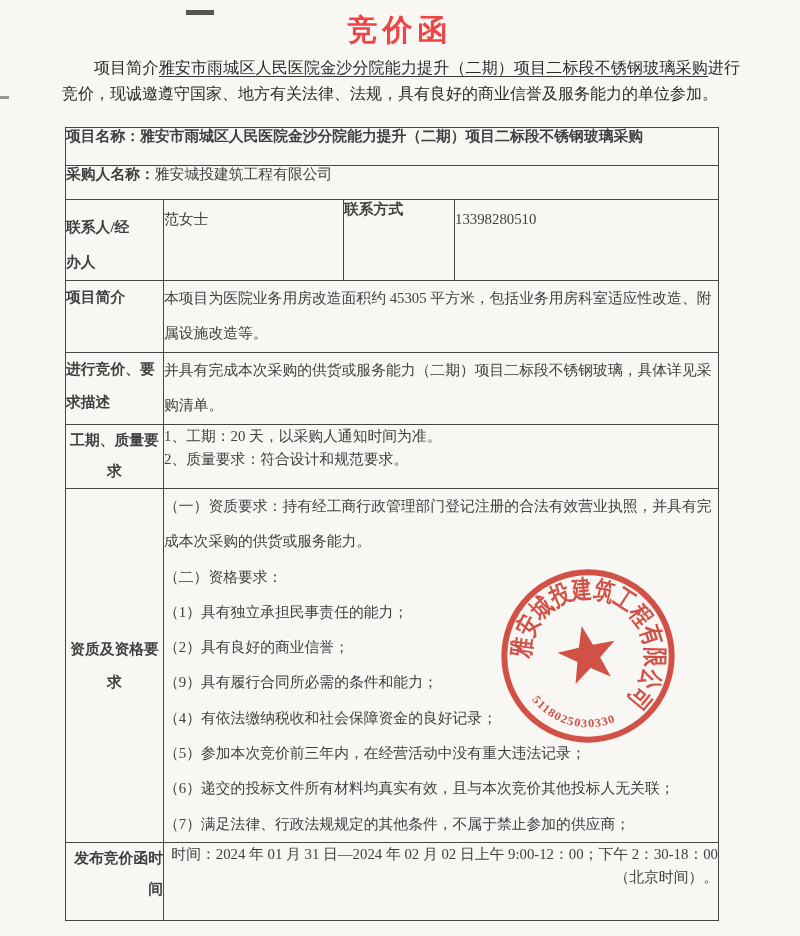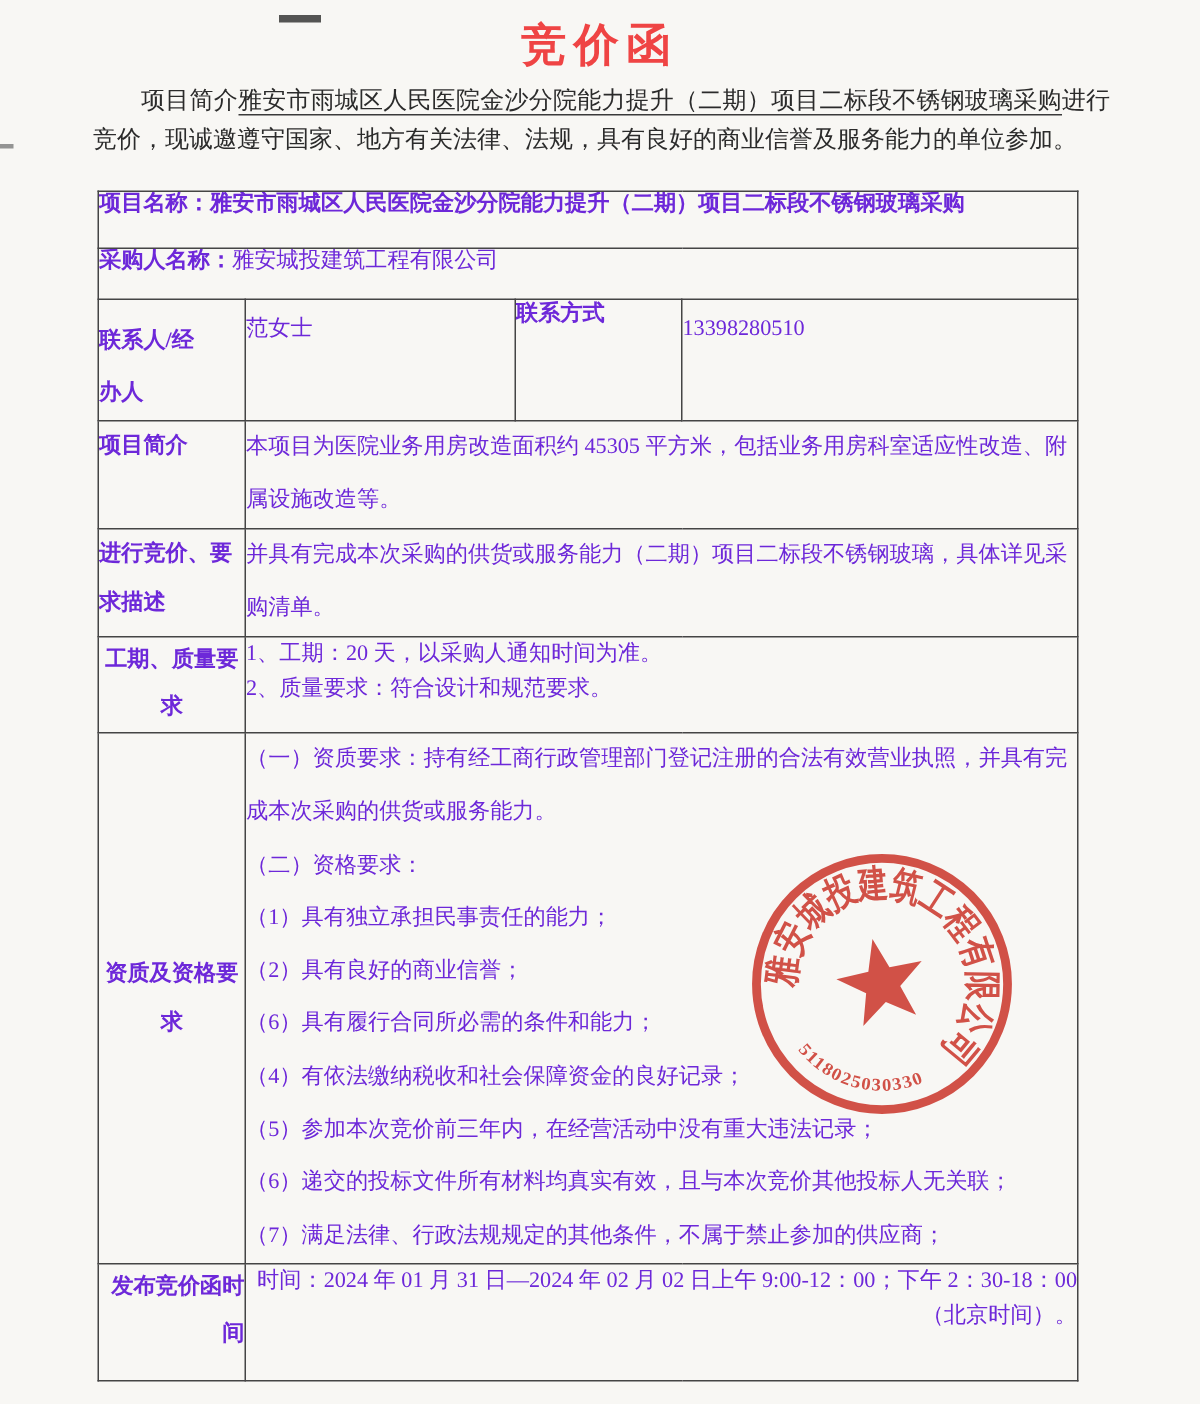--- a/index.html
+++ b/index.html
@@ -34,21 +34,21 @@
     color:#2b2b2b;
   }
   .underlined{border-bottom:1.5px solid #3a3a3a;}
 
   table.bid{
     border-collapse:collapse;
     table-layout:fixed;
     margin:21px 0 0 65px;
     width:653px;
     font-size:14.8px;
-    color:#6d28d9;
+    color:#404040;
   }
   table.bid td{
     border:1.6px solid #454545;
     vertical-align:top;
     padding:0;
     overflow:hidden;
   }
   td.full{vertical-align:middle;padding:2px 8px 2px 12px;line-height:1.2;}
   .bold{font-weight:bold;}
   td.lbl{
@@ -131,21 +131,21 @@
           <div class="qline">2、质量要求：符合设计和规范要求。</div>
         </td>
       </tr>
       <tr class="r7">
         <td class="lbl center mid">资质及资格要求</td>
         <td class="val qual" colspan="3">
           <div class="qline">（一）资质要求：持有经工商行政管理部门登记注册的合法有效营业执照，并具有完成本次采购的供货或服务能力。</div>
           <div class="qline">（二）资格要求：</div>
           <div class="qline">（1）具有独立承担民事责任的能力；</div>
           <div class="qline">（2）具有良好的商业信誉；</div>
-          <div class="qline">（6）具有履行合同所必需的条件和能力；</div>
+          <div class="qline">（9）具有履行合同所必需的条件和能力；</div>
           <div class="qline">（4）有依法缴纳税收和社会保障资金的良好记录；</div>
           <div class="qline">（5）参加本次竞价前三年内，在经营活动中没有重大违法记录；</div>
           <div class="qline">（6）递交的投标文件所有材料均真实有效，且与本次竞价其他投标人无关联；</div>
           <div class="qline">（7）满足法律、行政法规规定的其他条件，不属于禁止参加的供应商；</div>
         </td>
       </tr>
       <tr class="r8">
         <td class="lbl tight">发布竞价函时间</td>
         <td class="val pub" colspan="3">时间：2024 年 01 月 31 日—2024 年 02 月 02 日上午 9:00-12：00；下午 2：30-18：00（北京时间）。</td>
       </tr>

